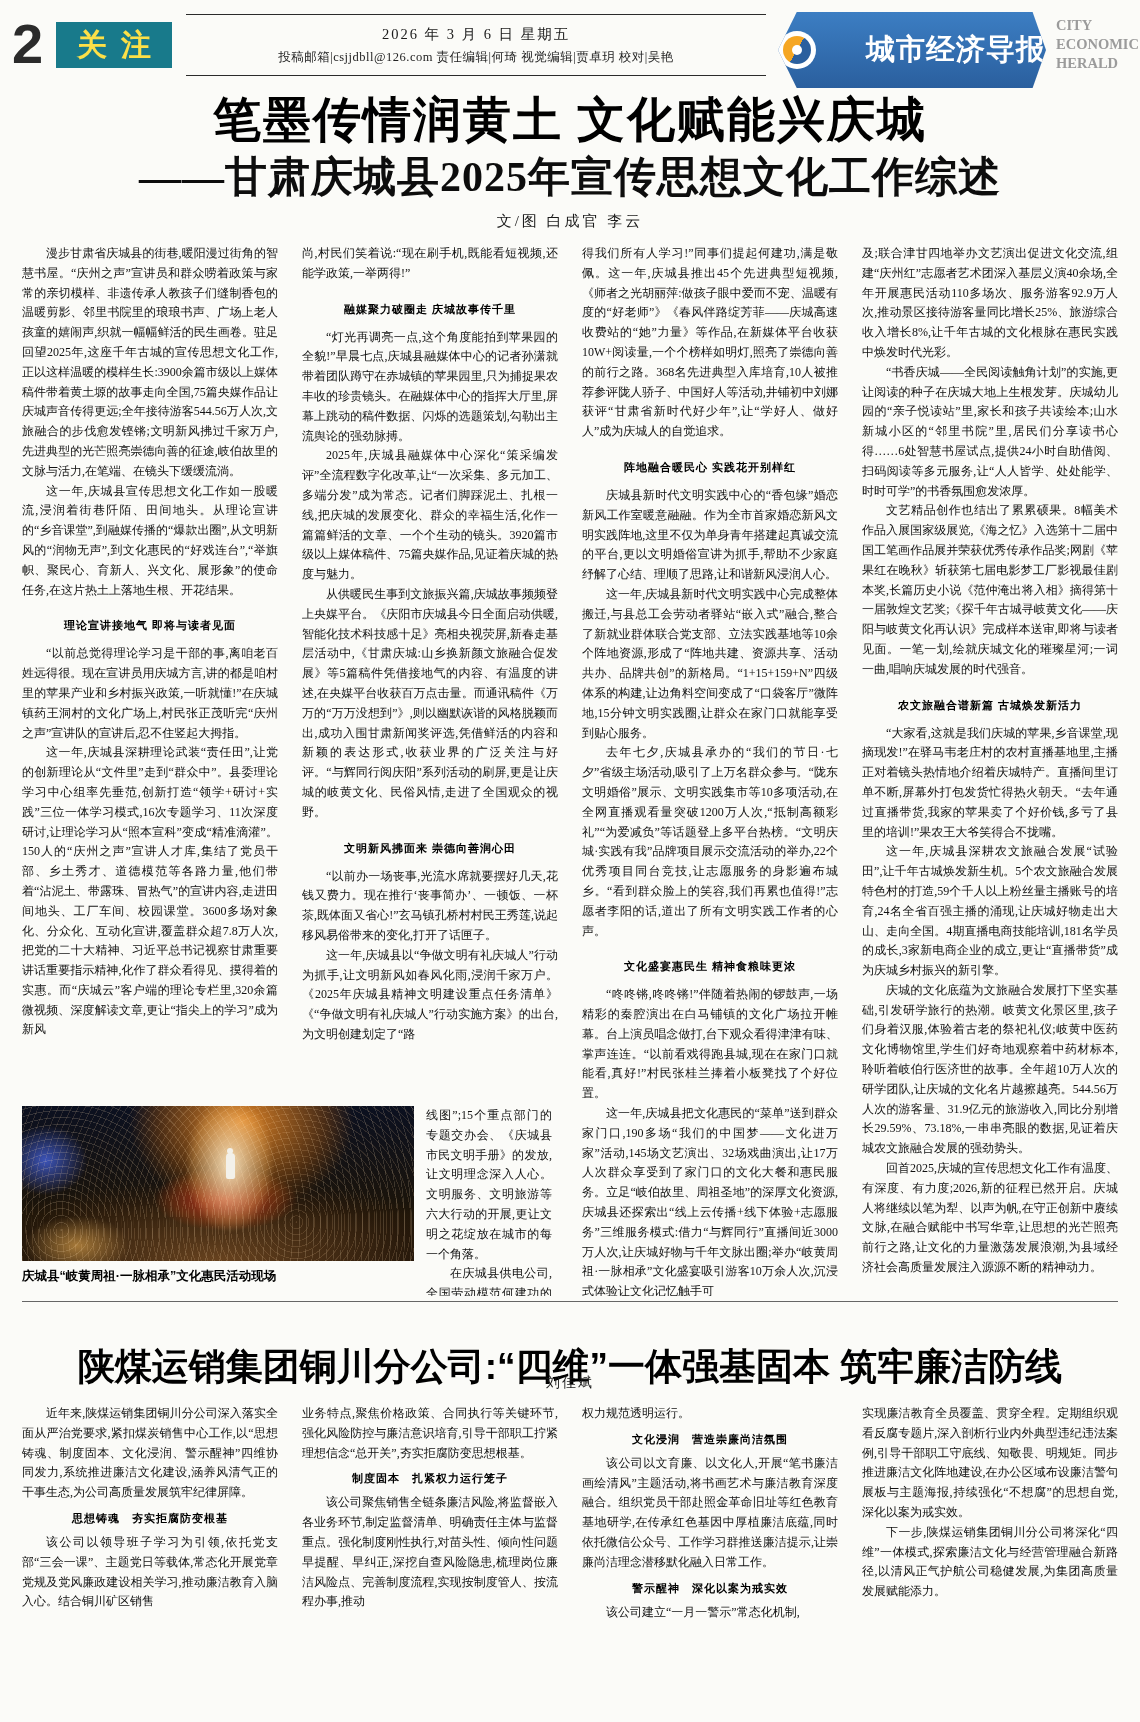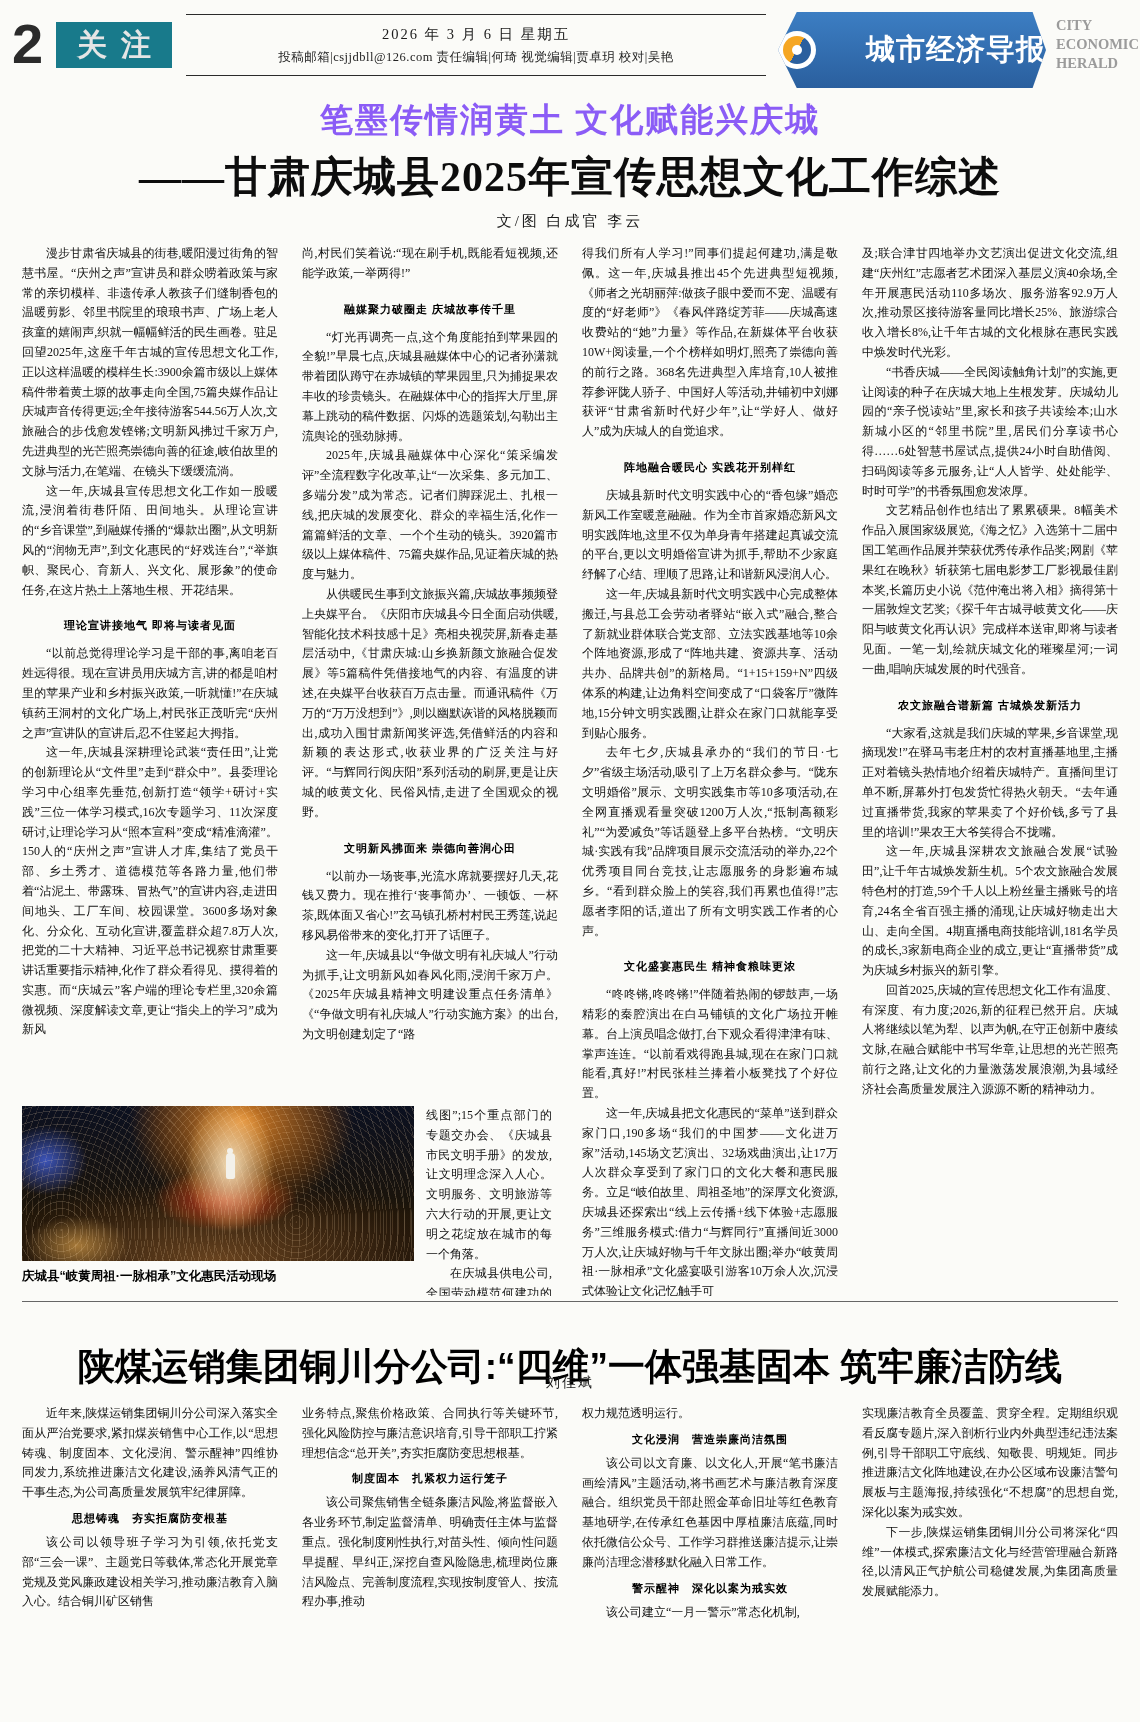--- a/index.html
+++ b/index.html
@@ -8,41 +8,41 @@
   *{box-sizing:border-box;}
   html,body{margin:0;padding:0;}
   body{background:#e8e8e6;font-family:"Liberation Serif","DejaVu Serif",serif;color:var(--ink);}
   .page{position:relative;width:1140px;height:1722px;margin:0 auto;background:var(--paper);overflow:hidden;}
 
   
   .masthead{position:absolute;left:0;top:8px;width:1140px;height:76px;}
   .page-num{position:absolute;left:12px;top:6px;font-size:56px;font-weight:900;
     font-family:"Liberation Sans","DejaVu Sans",sans-serif;color:#2b2b2b;line-height:60px;}
   .section-box{position:absolute;left:56px;top:14px;width:116px;height:46px;background:var(--teal);
-    color:#e5e5e5;font-family:"Liberation Sans","DejaVu Sans",sans-serif;font-weight:bold;font-size:30px;
+    color:#fde047;font-family:"Liberation Sans","DejaVu Sans",sans-serif;font-weight:bold;font-size:30px;
     display:flex;align-items:center;justify-content:center;letter-spacing:14px;padding-left:14px;}
   .head-strip{position:absolute;left:186px;top:6px;width:580px;height:62px;
     border-top:1px solid #2b2b2b;border-bottom:1px solid #2b2b2b;
     display:flex;flex-direction:column;align-items:center;justify-content:center;gap:5px;}
   .head-date{font-size:14.5px;letter-spacing:2px;}
   .head-info{font-size:12.5px;color:#222;letter-spacing:.5px;}
   .brand{position:absolute;left:778px;top:4px;width:268px;height:76px;background:linear-gradient(#3c7ec3,#2a5f9e);
     clip-path:polygon(7% 0,95% 0,100% 50%,95% 100%,7% 100%,0 50%);
     display:flex;align-items:center;justify-content:space-between;gap:8px;}
   .brand-icon{width:38px;height:38px;border-radius:50%;background:#fff;position:relative;flex:0 0 auto;}
   .brand-icon::before{content:"";position:absolute;left:5px;top:5px;width:28px;height:28px;border-radius:50%;
     background:conic-gradient(from 210deg,#f5a623 0 50%,#2a5f9e 50% 100%);}
   .brand-icon::after{content:"";position:absolute;left:14px;top:14px;width:10px;height:10px;border-radius:50%;background:#fff;}
   .brand-cn{color:#fff;font-family:"Liberation Sans","DejaVu Sans",sans-serif;font-weight:900;font-size:29px;letter-spacing:1px;}
   .brand-en{position:absolute;left:1056px;top:8px;width:84px;color:var(--gray);
     font-family:"Liberation Serif","DejaVu Serif",serif;font-weight:bold;font-size:14.5px;line-height:19px;}
 
   
   .headline{position:absolute;left:0;top:92px;width:1140px;text-align:center;
-    font-weight:900;font-size:33px;letter-spacing:2px;line-height:56px;color:#8b5cf6;}
+    font-weight:900;font-size:48px;letter-spacing:2px;line-height:56px;color:#000000;}
   .subheadline{position:absolute;left:0;top:150px;width:1140px;text-align:center;
     font-weight:900;font-size:42px;letter-spacing:1px;line-height:54px;color:#0d0d0d;}
   .byline-main{position:absolute;left:0;top:212px;width:1140px;text-align:center;font-size:15px;letter-spacing:3px;}
 
   
   .top-body{position:absolute;left:22px;top:244px;width:1096px;height:1052px;}
   .col{position:absolute;top:0;width:256px;overflow:hidden;}
   .col.c1{left:0;height:858px;}
   .col.c2{left:280px;height:858px;}
   .col.c3{left:560px;height:1052px;}
@@ -132,20 +132,21 @@
         <p class="para">“咚咚锵,咚咚锵!”伴随着热闹的锣鼓声,一场精彩的秦腔演出在白马铺镇的文化广场拉开帷幕。台上演员唱念做打,台下观众看得津津有味、掌声连连。“以前看戏得跑县城,现在在家门口就能看,真好!”村民张桂兰捧着小板凳找了个好位置。</p>
         <p class="para">这一年,庆城县把文化惠民的“菜单”送到群众家门口,190多场“我们的中国梦——文化进万家”活动,145场文艺演出、32场戏曲演出,让17万人次群众享受到了家门口的文化大餐和惠民服务。立足“岐伯故里、周祖圣地”的深厚文化资源,庆城县还探索出“线上云传播+线下体验+志愿服务”三维服务模式:借力“与辉同行”直播间近3000万人次,让庆城好物与千年文脉出圈;举办“岐黄周祖·一脉相承”文化盛宴吸引游客10万余人次,沉浸式体验让文化记忆触手可</p>
       </div>
     <div class="col c4">
         <p class="para cont">及;联合津甘四地举办文艺演出促进文化交流,组建“庆州红”志愿者艺术团深入基层义演40余场,全年开展惠民活动110多场次、服务游客92.9万人次,推动景区接待游客量同比增长25%、旅游综合收入增长8%,让千年古城的文化根脉在惠民实践中焕发时代光彩。</p>
         <p class="para">“书香庆城——全民阅读触角计划”的实施,更让阅读的种子在庆城大地上生根发芽。庆城幼儿园的“亲子悦读站”里,家长和孩子共读绘本;山水新城小区的“邻里书院”里,居民们分享读书心得……6处智慧书屋试点,提供24小时自助借阅、扫码阅读等多元服务,让“人人皆学、处处能学、时时可学”的书香氛围愈发浓厚。</p>
         <p class="para">文艺精品创作也结出了累累硕果。8幅美术作品入展国家级展览,《海之忆》入选第十二届中国工笔画作品展并荣获优秀传承作品奖;网剧《苹果红在晚秋》斩获第七届电影梦工厂影视最佳剧本奖,长篇历史小说《范仲淹出将入相》摘得第十一届敦煌文艺奖;《探千年古城寻岐黄文化——庆阳与岐黄文化再认识》完成样本送审,即将与读者见面。一笔一划,绘就庆城文化的璀璨星河;一词一曲,唱响庆城发展的时代强音。</p>
         <div class="sec-h">农文旅融合谱新篇 古城焕发新活力</div>
         <p class="para">“大家看,这就是我们庆城的苹果,乡音课堂,现摘现发!”在驿马韦老庄村的农村直播基地里,主播正对着镜头热情地介绍着庆城特产。直播间里订单不断,屏幕外打包发货忙得热火朝天。“去年通过直播带货,我家的苹果卖了个好价钱,多亏了县里的培训!”果农王大爷笑得合不拢嘴。</p>
         <p class="para">这一年,庆城县深耕农文旅融合发展“试验田”,让千年古城焕发新生机。5个农文旅融合发展特色村的打造,59个千人以上粉丝量主播账号的培育,24名全省百强主播的涌现,让庆城好物走出大山、走向全国。4期直播电商技能培训,181名学员的成长,3家新电商企业的成立,更让“直播带货”成为庆城乡村振兴的新引擎。</p>
+        <p class="para">庆城的文化底蕴为文旅融合发展打下坚实基础,引发研学旅行的热潮。岐黄文化景区里,孩子们身着汉服,体验着古老的祭祀礼仪;岐黄中医药文化博物馆里,学生们好奇地观察着中药材标本,聆听着岐伯行医济世的故事。全年超10万人次的研学团队,让庆城的文化名片越擦越亮。544.56万人次的游客量、31.9亿元的旅游收入,同比分别增长29.59%、73.18%,一串串亮眼的数据,见证着庆城农文旅融合发展的强劲势头。</p>
         <p class="para">回首2025,庆城的宣传思想文化工作有温度、有深度、有力度;2026,新的征程已然开启。庆城人将继续以笔为犁、以声为帆,在守正创新中赓续文脉,在融合赋能中书写华章,让思想的光芒照亮前行之路,让文化的力量激荡发展浪潮,为县域经济社会高质量发展注入源源不断的精神动力。</p>
       </div>
 
     <div class="photo">
       <div class="speckle"></div>
       <div class="statue"></div>
     </div>
     <div class="wrap-strip">
         <p class="para cont">线图”;15个重点部门的专题交办会、《庆城县市民文明手册》的发放,让文明理念深入人心。文明服务、文明旅游等六大行动的开展,更让文明之花绽放在城市的每一个角落。</p>
         <p class="para">在庆城县供电公司,全国劳动模范何建功的故事被广为传颂。“老何干工作,从来都是精益求精,他的敬业精神值</p>

